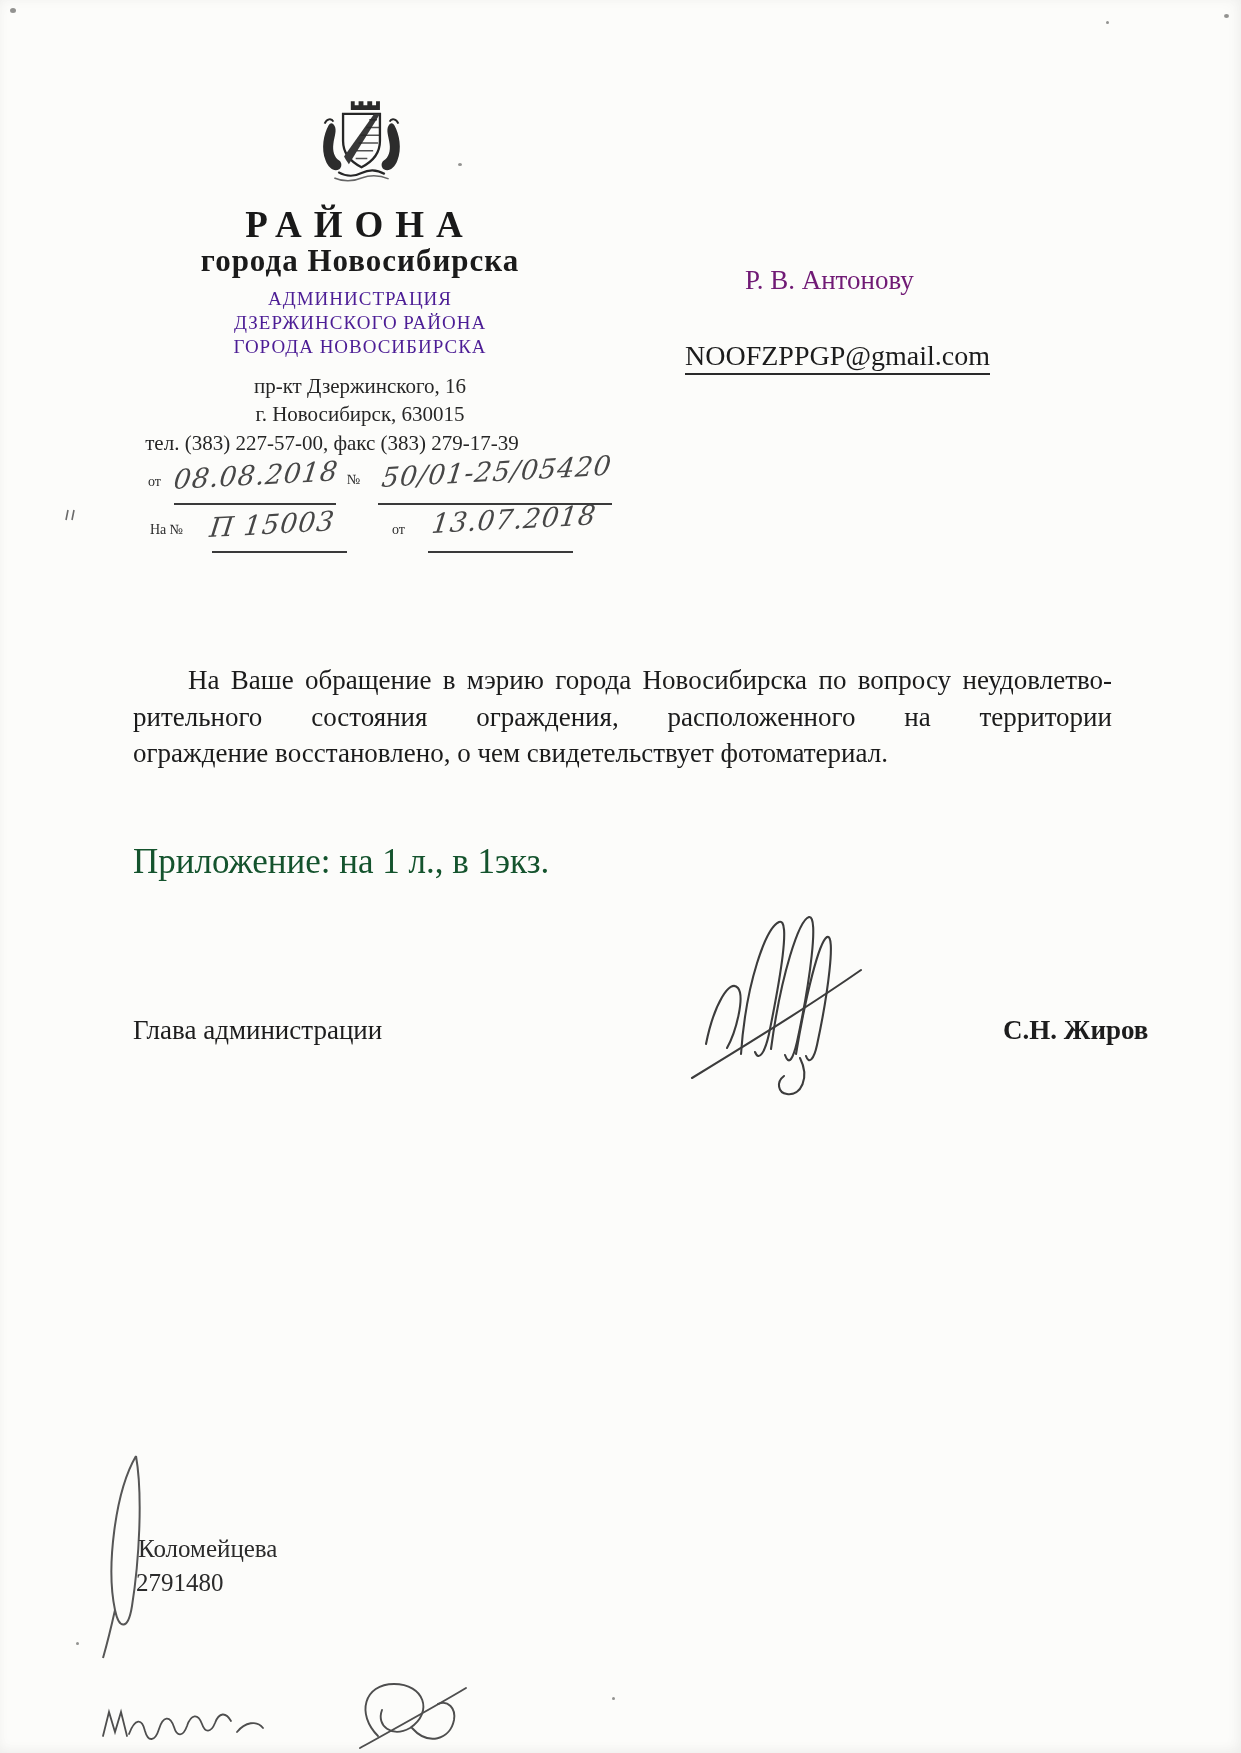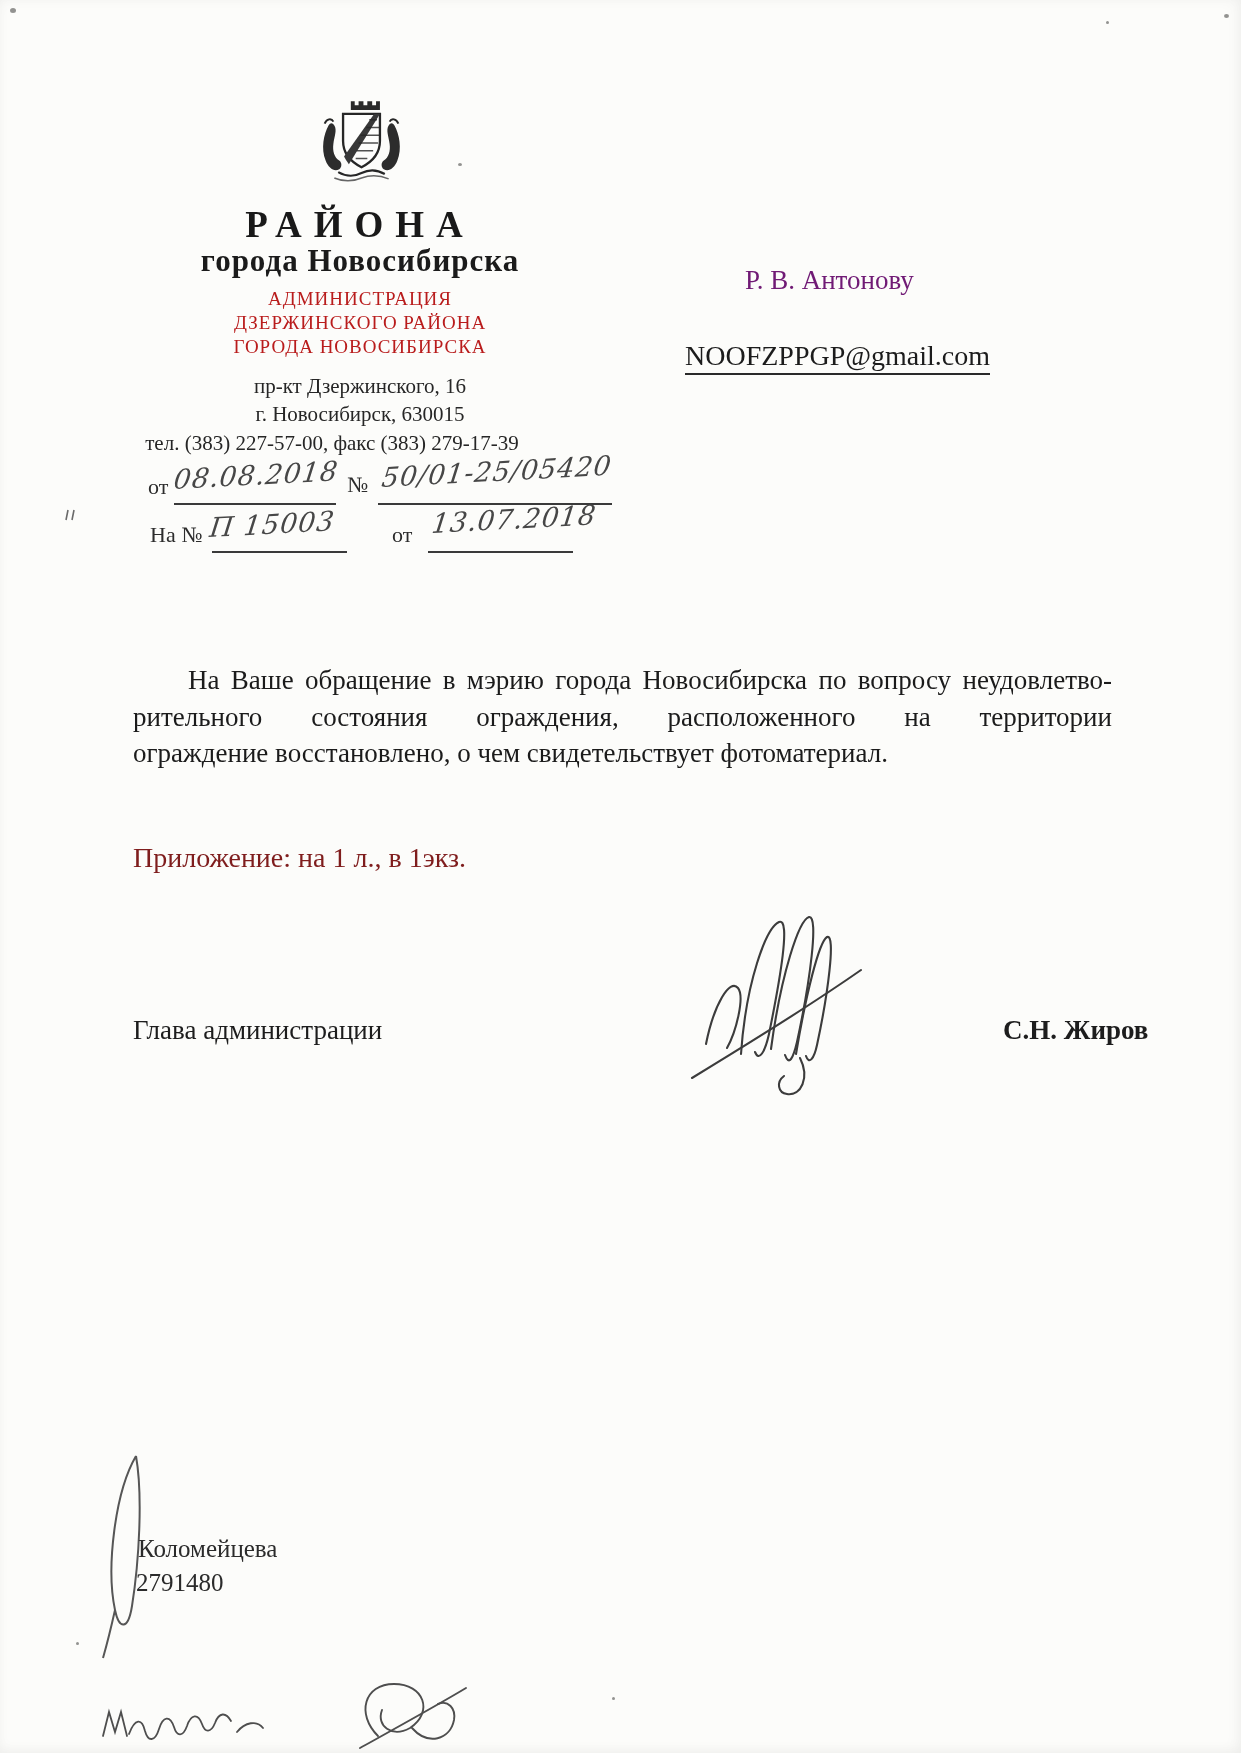--- a/index.html
+++ b/index.html
@@ -11,44 +11,44 @@
     overflow:hidden;
     font-family:"Liberation Serif","DejaVu Serif",serif;
     color:#1e1e1e;
     box-shadow:inset -4px 0 14px rgba(0,0,0,.035), inset 0 -4px 12px rgba(0,0,0,.03);
   }
   .abs{position:absolute;}
   .center{text-align:center;}
   
   .org-title{font-weight:bold;font-size:37px;letter-spacing:12px;color:#191919;}
   .org-sub{font-weight:bold;font-size:31px;letter-spacing:1px;color:#1b1b1b;}
-  .org-admin{font-size:19px;letter-spacing:1px;color:#b91c1c;}
+  .org-admin{font-size:19px;letter-spacing:1px;color:#4c1d95;}
   .org-addr{font-size:21px;color:#262626;}
   
-  .ref-label{font-size:22px;color:#2c2c2c;}
+  .ref-label{font-size:14px;color:#2c2c2c;}
   .ref-line{border-bottom:2px solid #3a3a3a;height:1px;}
   .hand{
     font-family:"DejaVu Serif","Liberation Serif",serif;
     font-style:italic;
     font-size:27px;
     color:#474747;
     white-space:nowrap;
     transform:rotate(-3deg) skewX(-10deg);
     transform-origin:left bottom;
     letter-spacing:1px;
   }
   
   .recipient-name{font-size:27px;color:#701a75;}
   .recipient-email{font-size:28px;color:#1c1c1c;border-bottom:2px solid #2a2a2a;padding-bottom:1px;}
   
   .body-text{width:979px;font-size:27px;line-height:36.5px;color:#1b1b1b;}
   .body-line{text-align:justify;text-align-last:justify;}
   .body-line.first{text-indent:55px;}
   .body-line.last{text-align:left;text-align-last:left;}
-  .attachment{font-size:28px;color:#7f1d1d;}
+  .attachment{font-size:35px;color:#14532d;}
   .sign-title,.sign-name{font-size:27px;color:#1d1d1d;}
   .executor{font-size:25px;color:#2b2b2b;line-height:33px;}
   .speck{position:absolute;background:#6f6f6c;border-radius:50%;opacity:.75;}
   svg{display:block;}
 </style>
 </head>
 <body>
 
 <div class="page">
 

